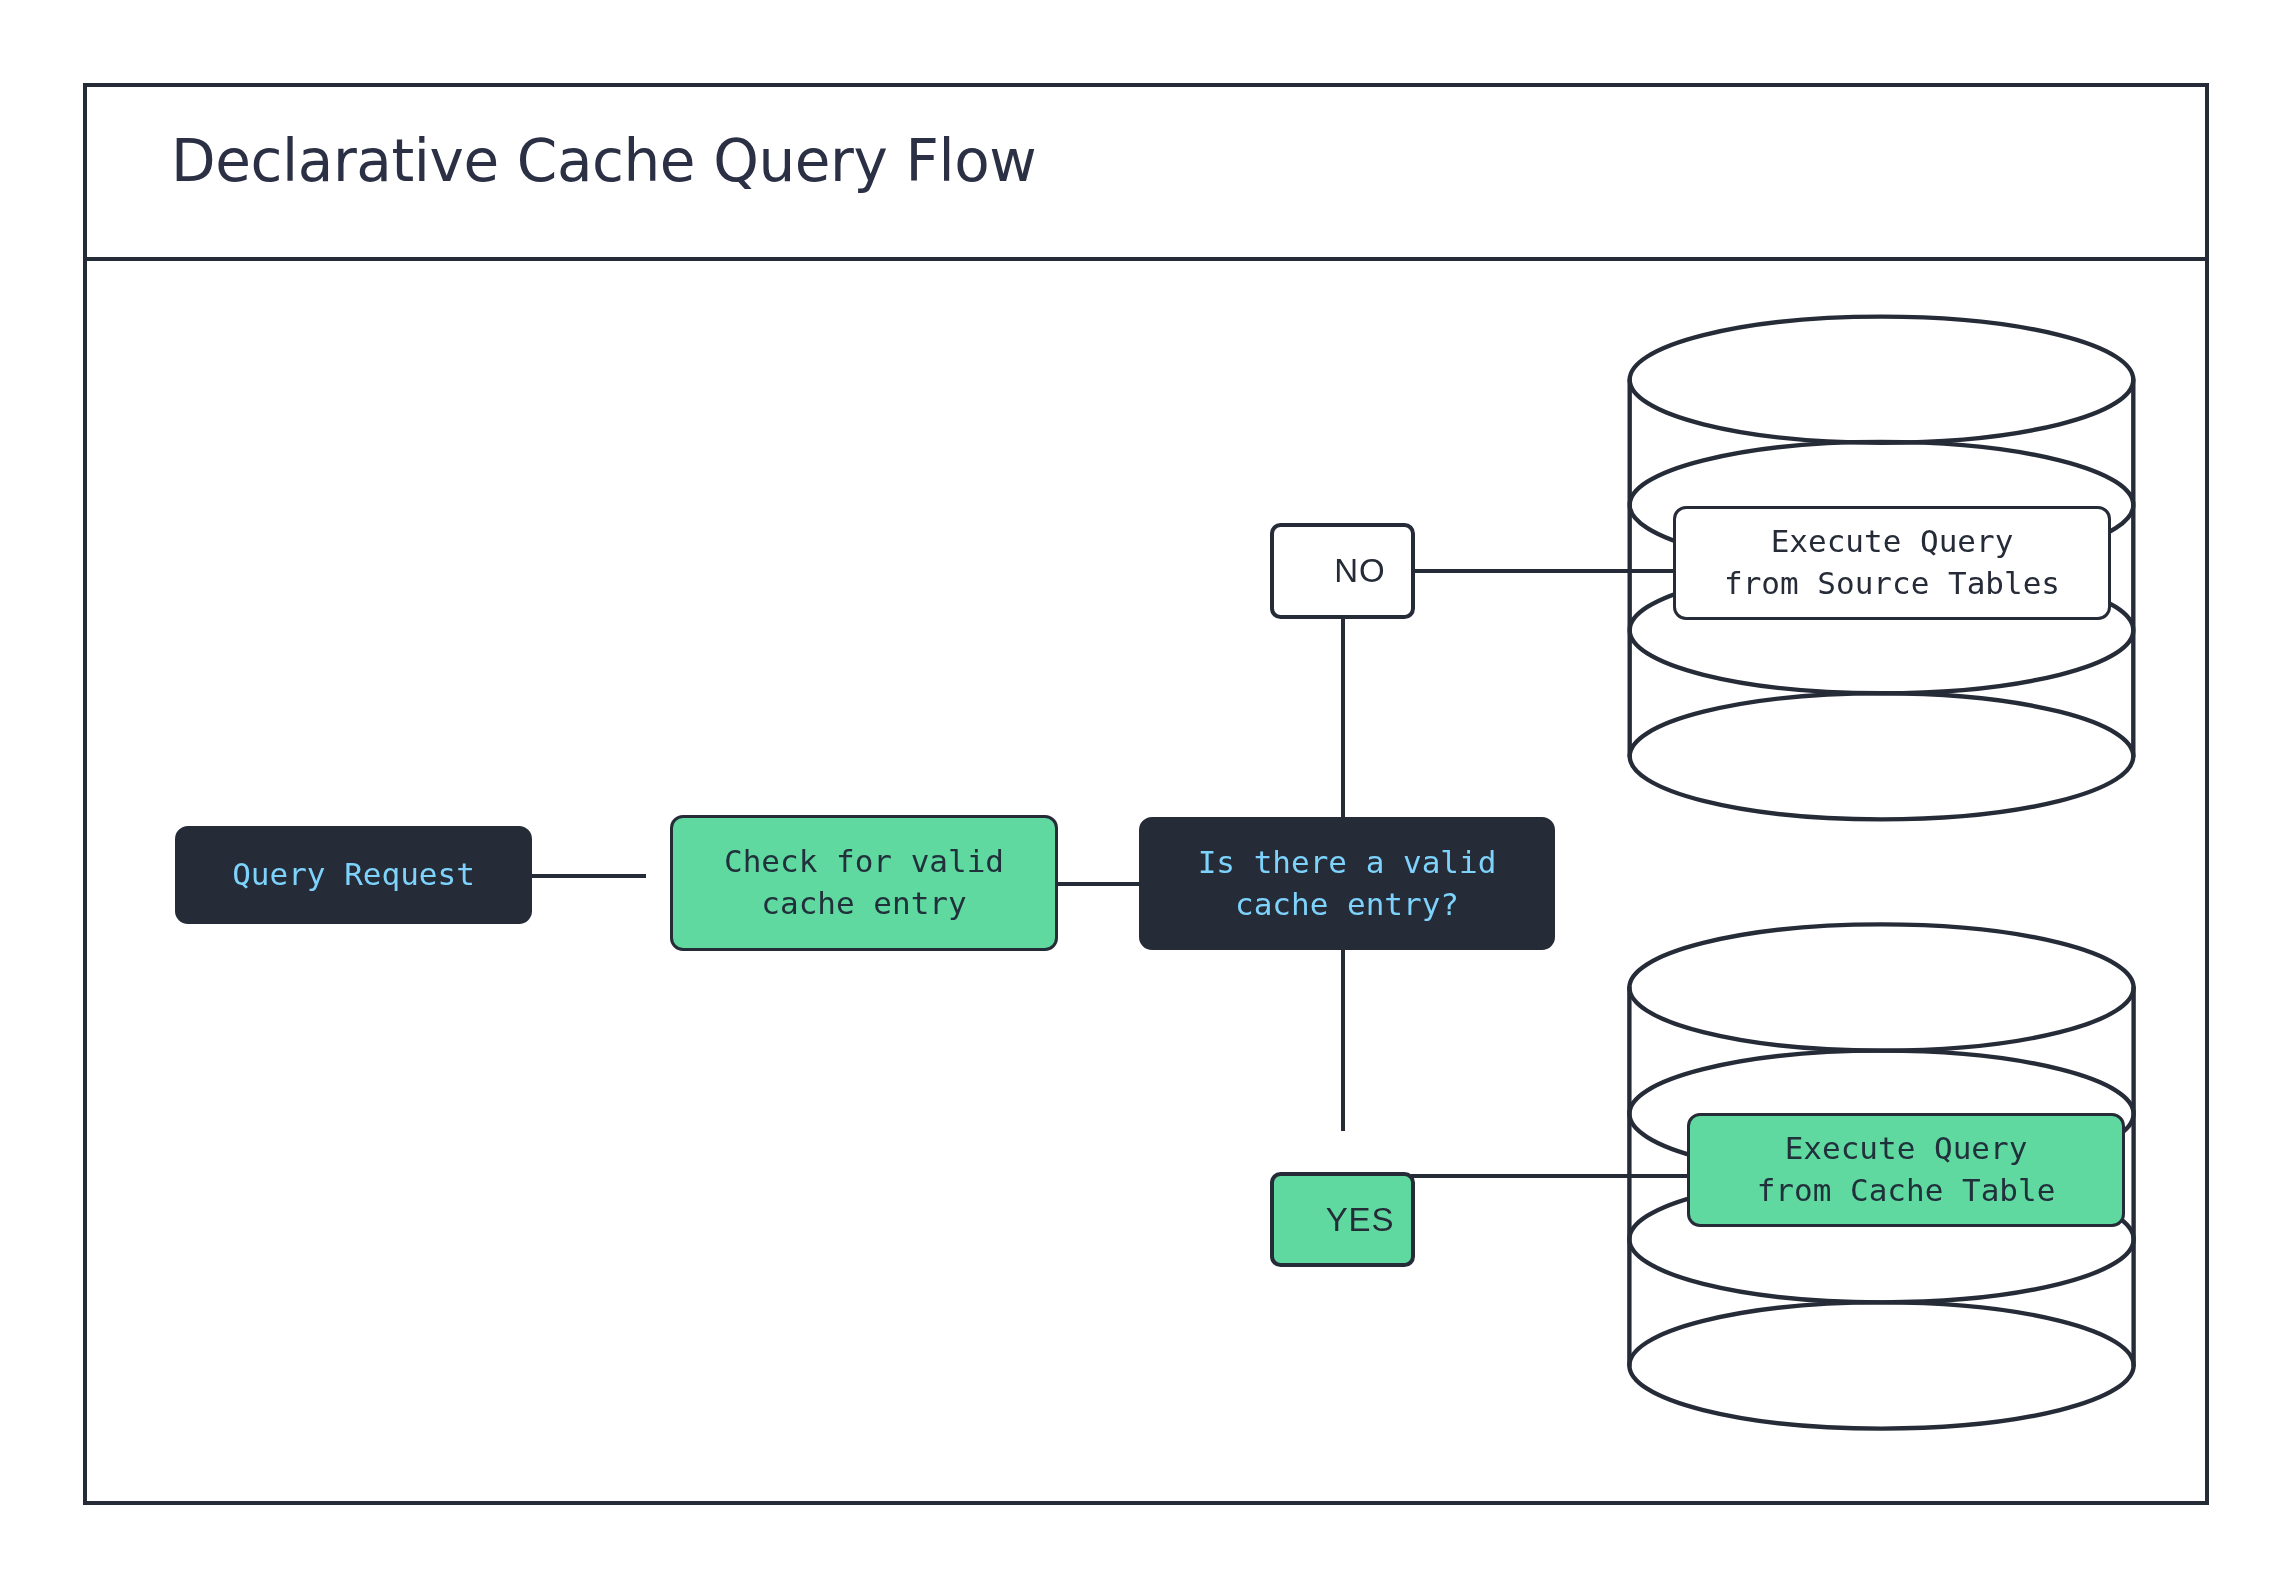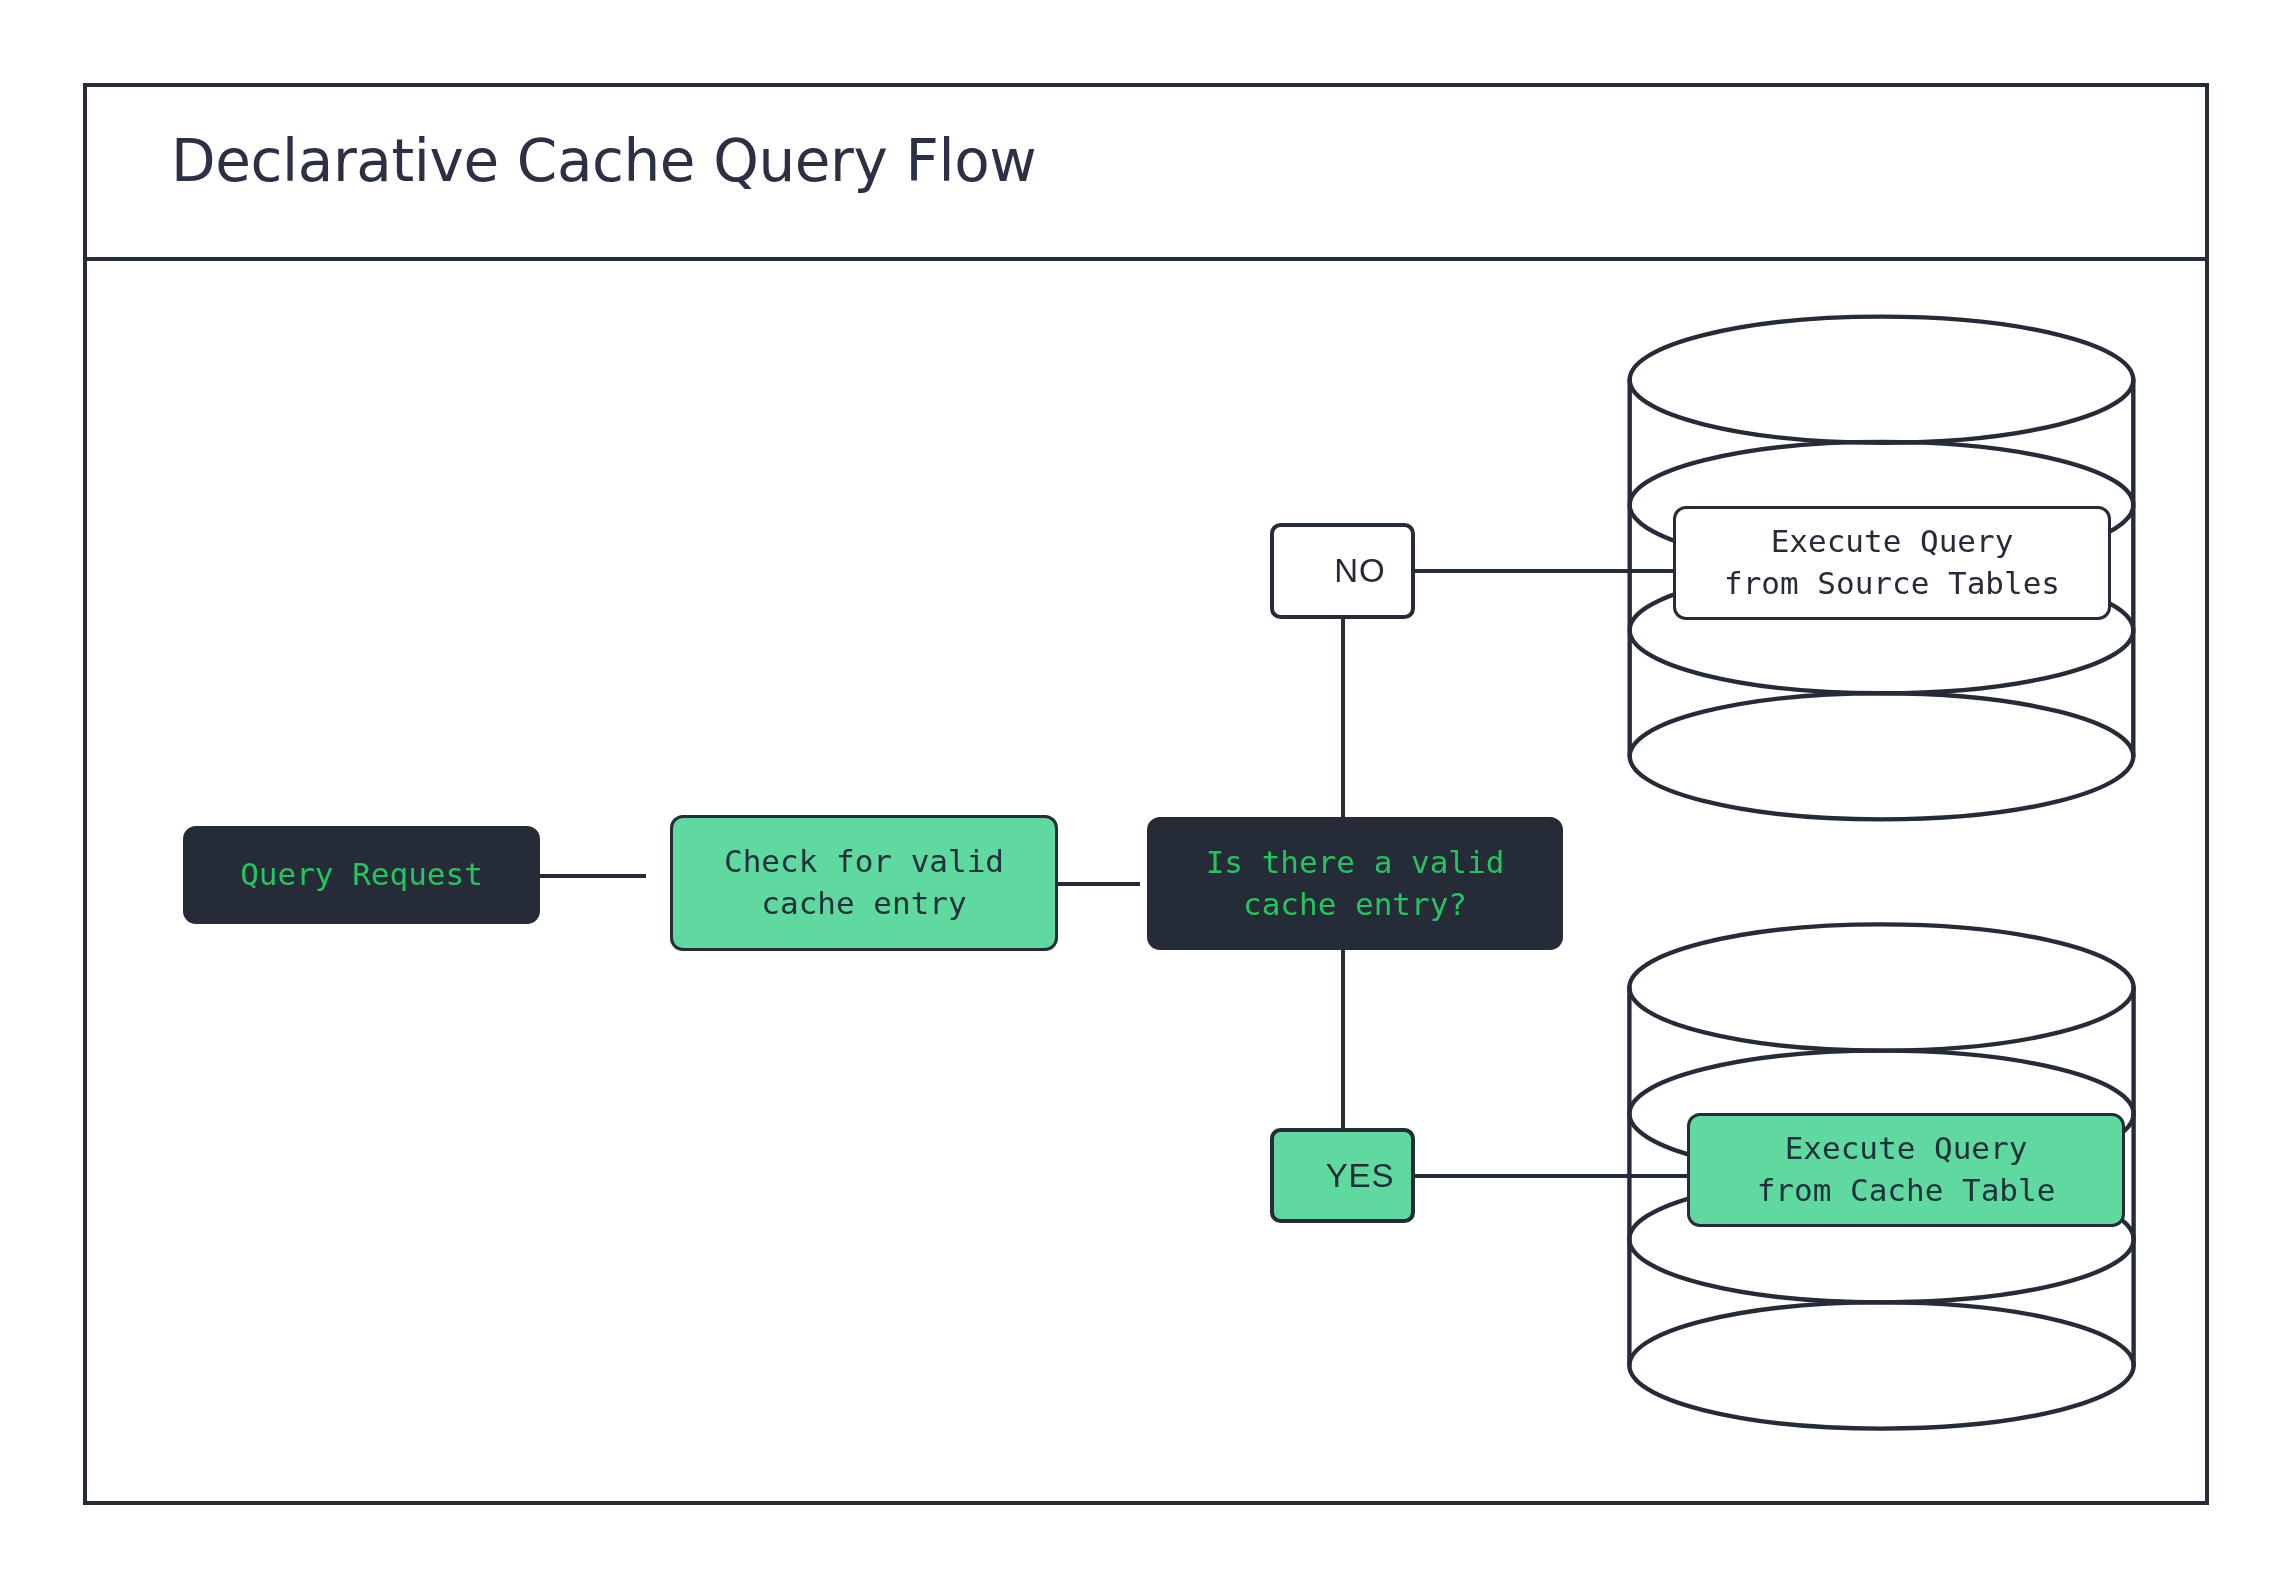--- a/index.html
+++ b/index.html
@@ -65,23 +65,22 @@
     justify-content: center;
     text-align: center;
     font-family: "DejaVu Sans Mono", monospace;
     font-size: 31px;
     line-height: 1.35;
     white-space: pre-line;
     letter-spacing: 0px;
   }
   .node.dark {
     background: #262b38;
-    color: #22c55e;
+    color: #7dd3fc;
     border: 2.6px solid #262b38;
-    margin-left: 8px;
   }
   .node.green {
     background: #5fd9a0;
     color: #21313b;
     border: 3.5px solid #262b38;
   }
   .node.white {
     background: #ffffff;
     color: #262b38;
     border: 3.5px solid #262b38;
@@ -97,21 +96,21 @@
     align-items: center;
     justify-content: center;
     font-family: "Liberation Sans", sans-serif;
     font-size: 33px;
     font-weight: 400;
     color: #262b38;
     letter-spacing: 0.9px;
     padding-left: 35px;
   }
   .branch-label.white { background: #ffffff; }
-  .branch-label.green { background: #5fd9a0; }
+  .branch-label.green { background: #5fd9a0; margin-top: 44px; }
 
   
   .edge {
     position: absolute;
     background: #262b38;
   }
   .edge.h { height: 3.5px; }
   .edge.v { width: 3.5px; }
 
   

